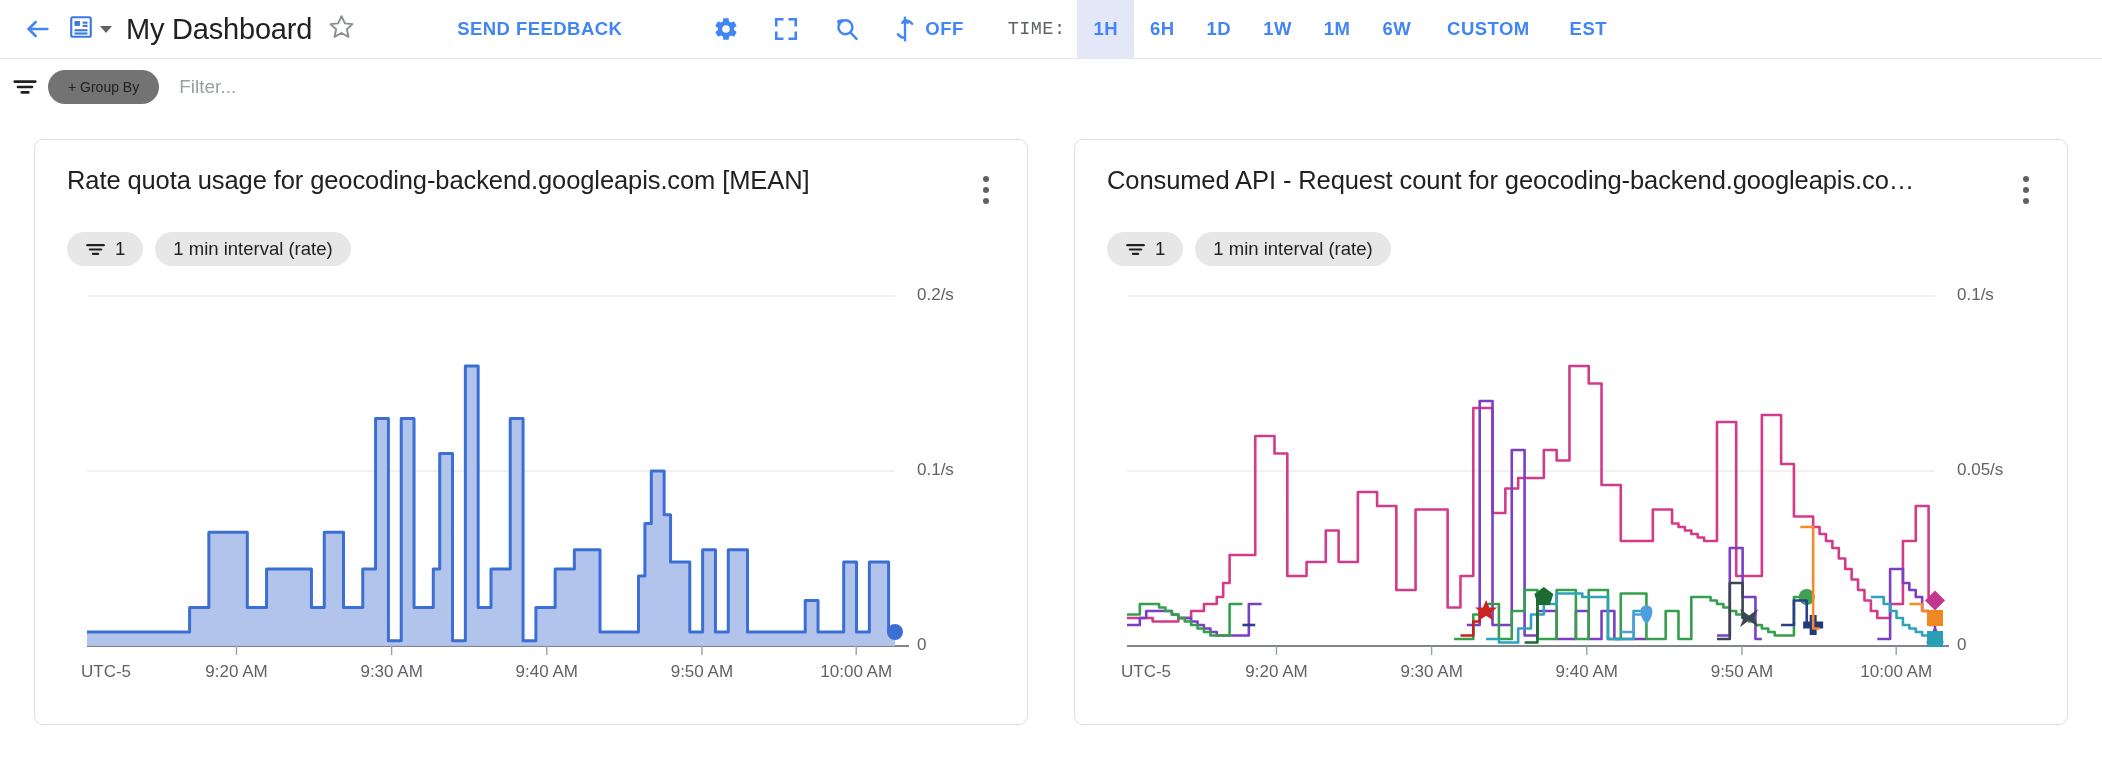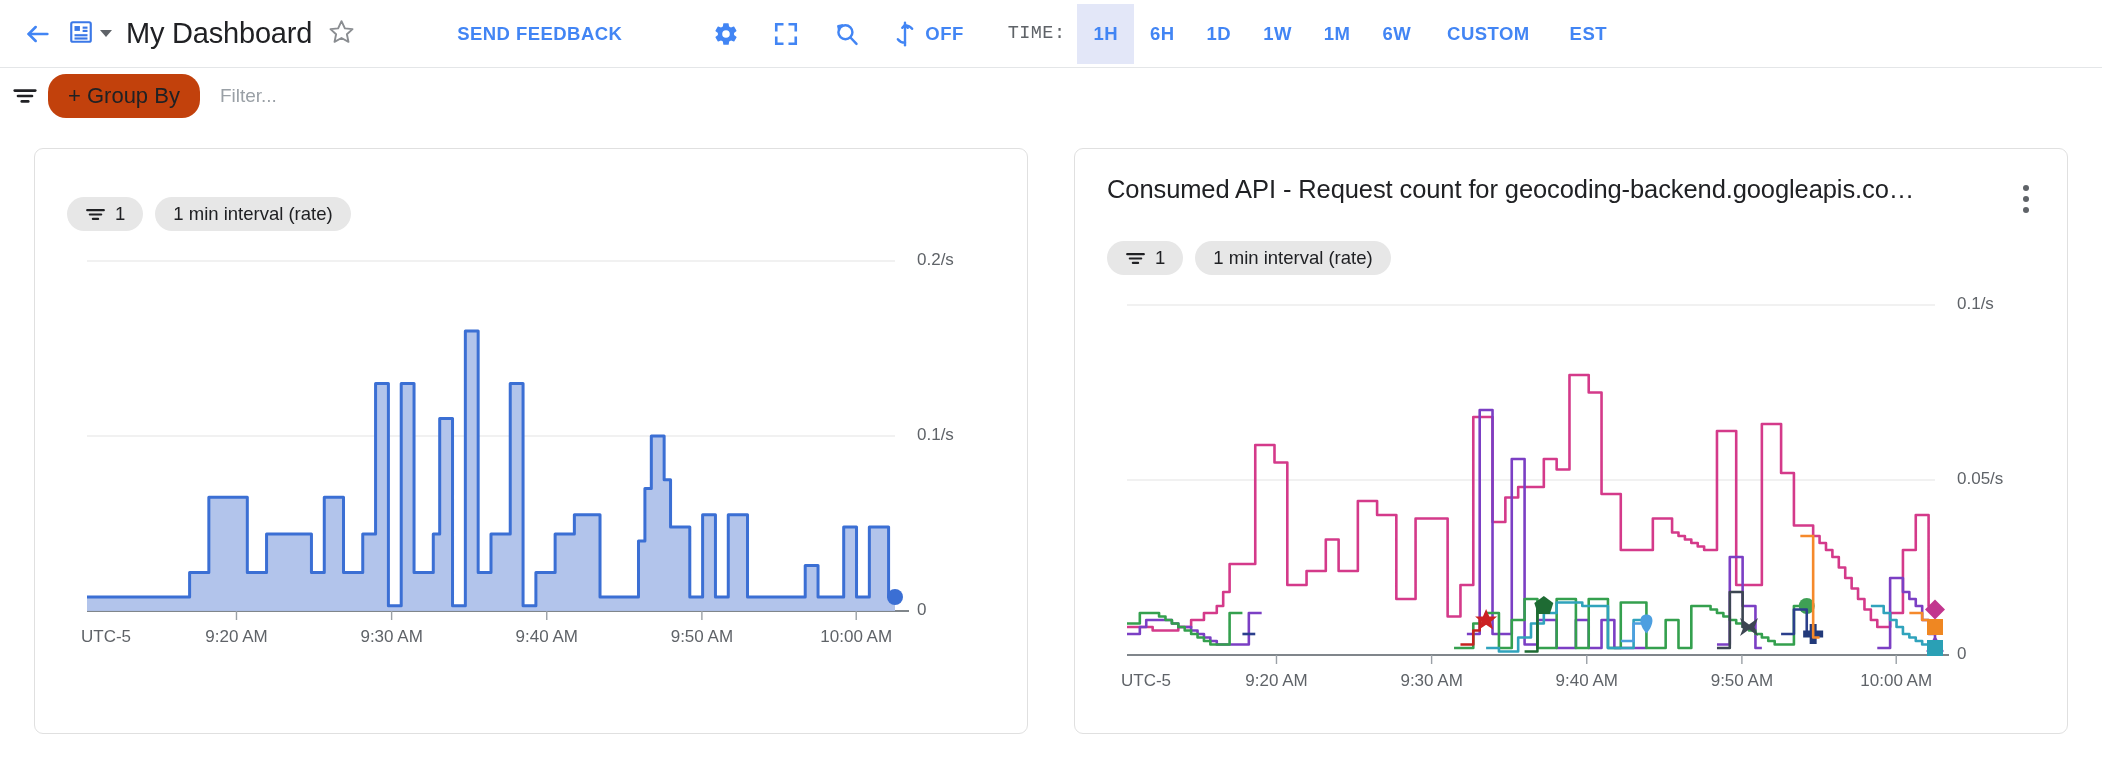--- a/index.html
+++ b/index.html
@@ -7,21 +7,21 @@
     margin: 0; padding: 0;
     width: 2102px; height: 780px;
     background: #ffffff;
     font-family: "Liberation Sans", sans-serif;
     overflow: hidden;
   }
 
   
   .topbar {
     position: relative;
-    height: 68px;
+    height: 59px;
     display: flex;
     align-items: center;
     background: #fff;
     border-bottom: 1px solid #e4e6e8;
     padding-left: 14px;
   }
   .icon-btn {
     width: 48px; height: 48px;
     display: flex; align-items: center; justify-content: center;
     border: none; background: transparent; cursor: pointer;
@@ -129,24 +129,24 @@
   
   .filterbar {
     height: 56px;
     display: flex;
     align-items: center;
     padding-left: 6px;
     background: #fff;
   }
   .filter-lines { margin: 0 10px 0 6px; display:flex; cursor:pointer; }
   .groupby-chip {
-    background: #c2410c;
+    background: #737373;
     border-radius: 18px;
     padding: 9px 20px;
-    font-size: 22px;
+    font-size: 14px;
     color: #202124;
     cursor: pointer;
     white-space: nowrap;
   }
   .filter-input {
     border: none; outline: none;
     margin-left: 18px;
     font-size: 19px;
     font-family: "Liberation Sans", sans-serif;
     color: #202124;
@@ -324,20 +324,28 @@
       <line x1="9" y1="17" x2="15" y2="17"></line>
     </svg>
   </span>
   <div class="groupby-chip">+ Group By</div>
   <input class="filter-input" type="text" placeholder="Filter..." style="">
 </div>
 
 <div class="cards">
 
   <div class="card">
+    <div class="card-head">
+      <div class="card-title">Rate quota usage for geocoding-backend.googleapis.com [MEAN]</div>
+      <div class="kebab">
+          <span></span>
+          <span></span>
+          <span></span>
+        </div>
+    </div>
     <div class="chips">
       <div class="chip">
         <svg width="21" height="21" viewBox="0 0 24 24" stroke="#202124" stroke-width="2.5" stroke-linecap="round">
           <line x1="2.5" y1="7" x2="21.5" y2="7"></line>
           <line x1="5.5" y1="12" x2="18.5" y2="12"></line>
           <line x1="9" y1="17" x2="15" y2="17"></line>
         </svg>
         <span>1</span>
       </div>
       <div class="chip">1 min interval (rate)</div>

